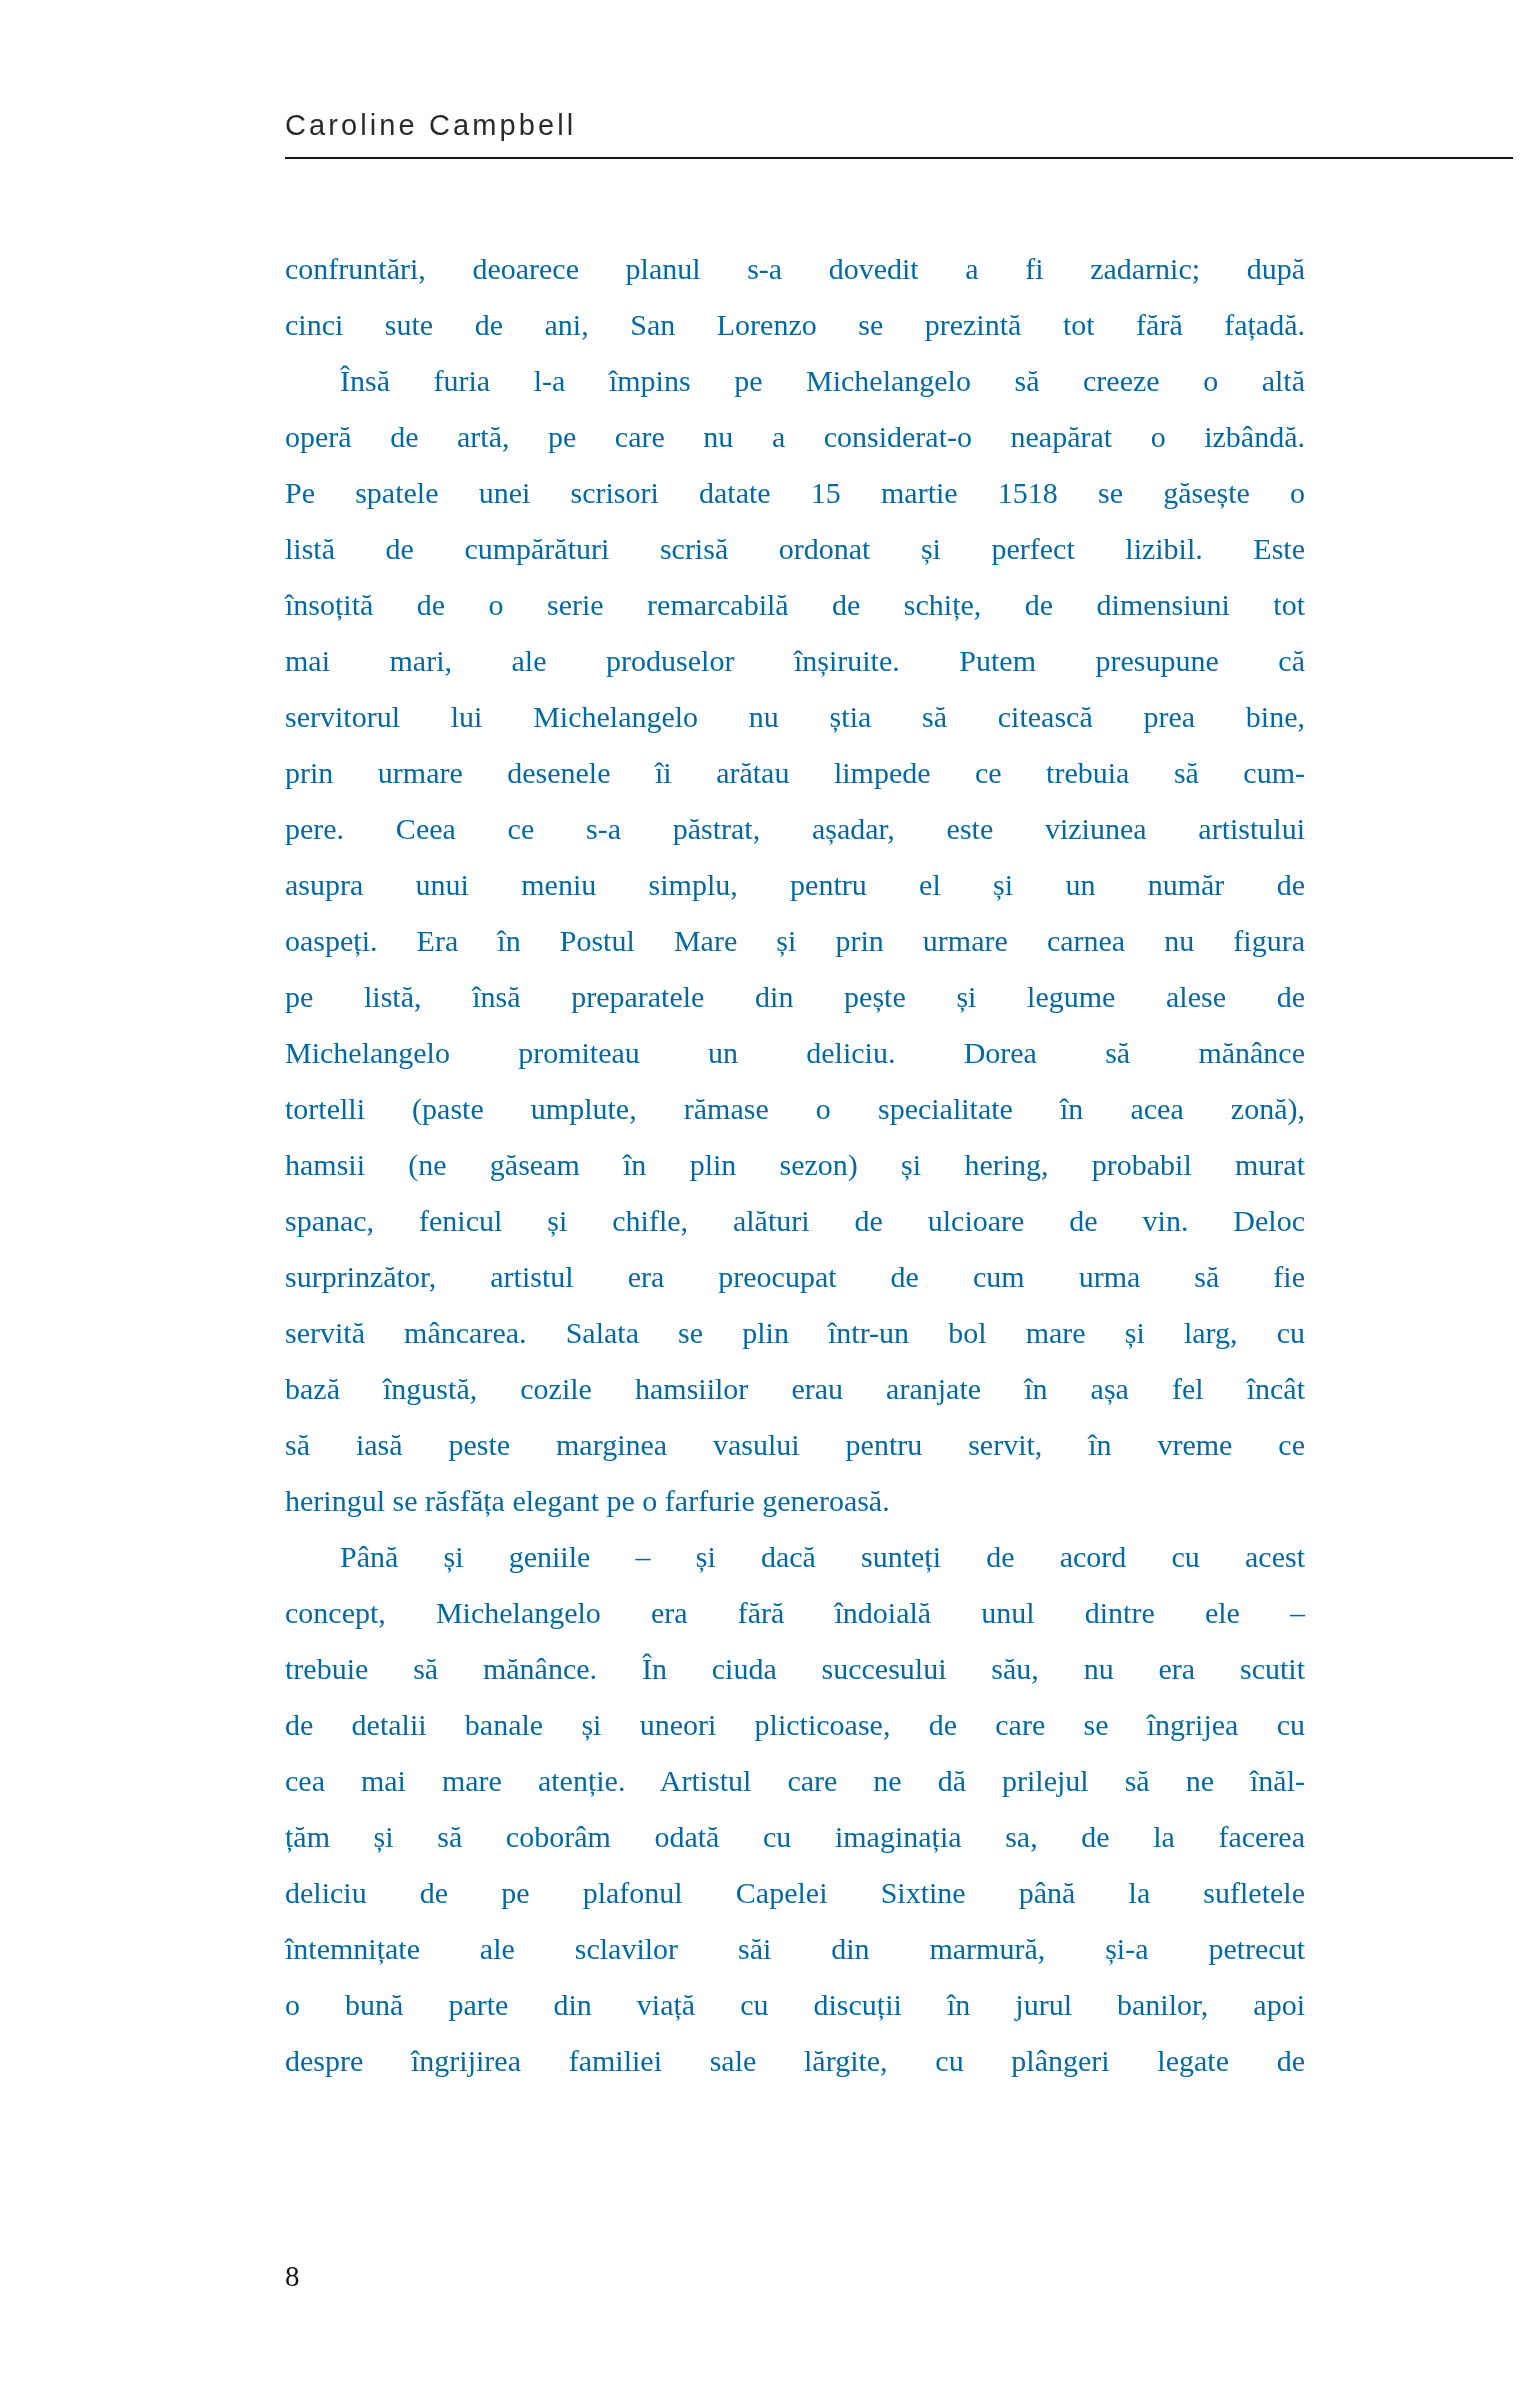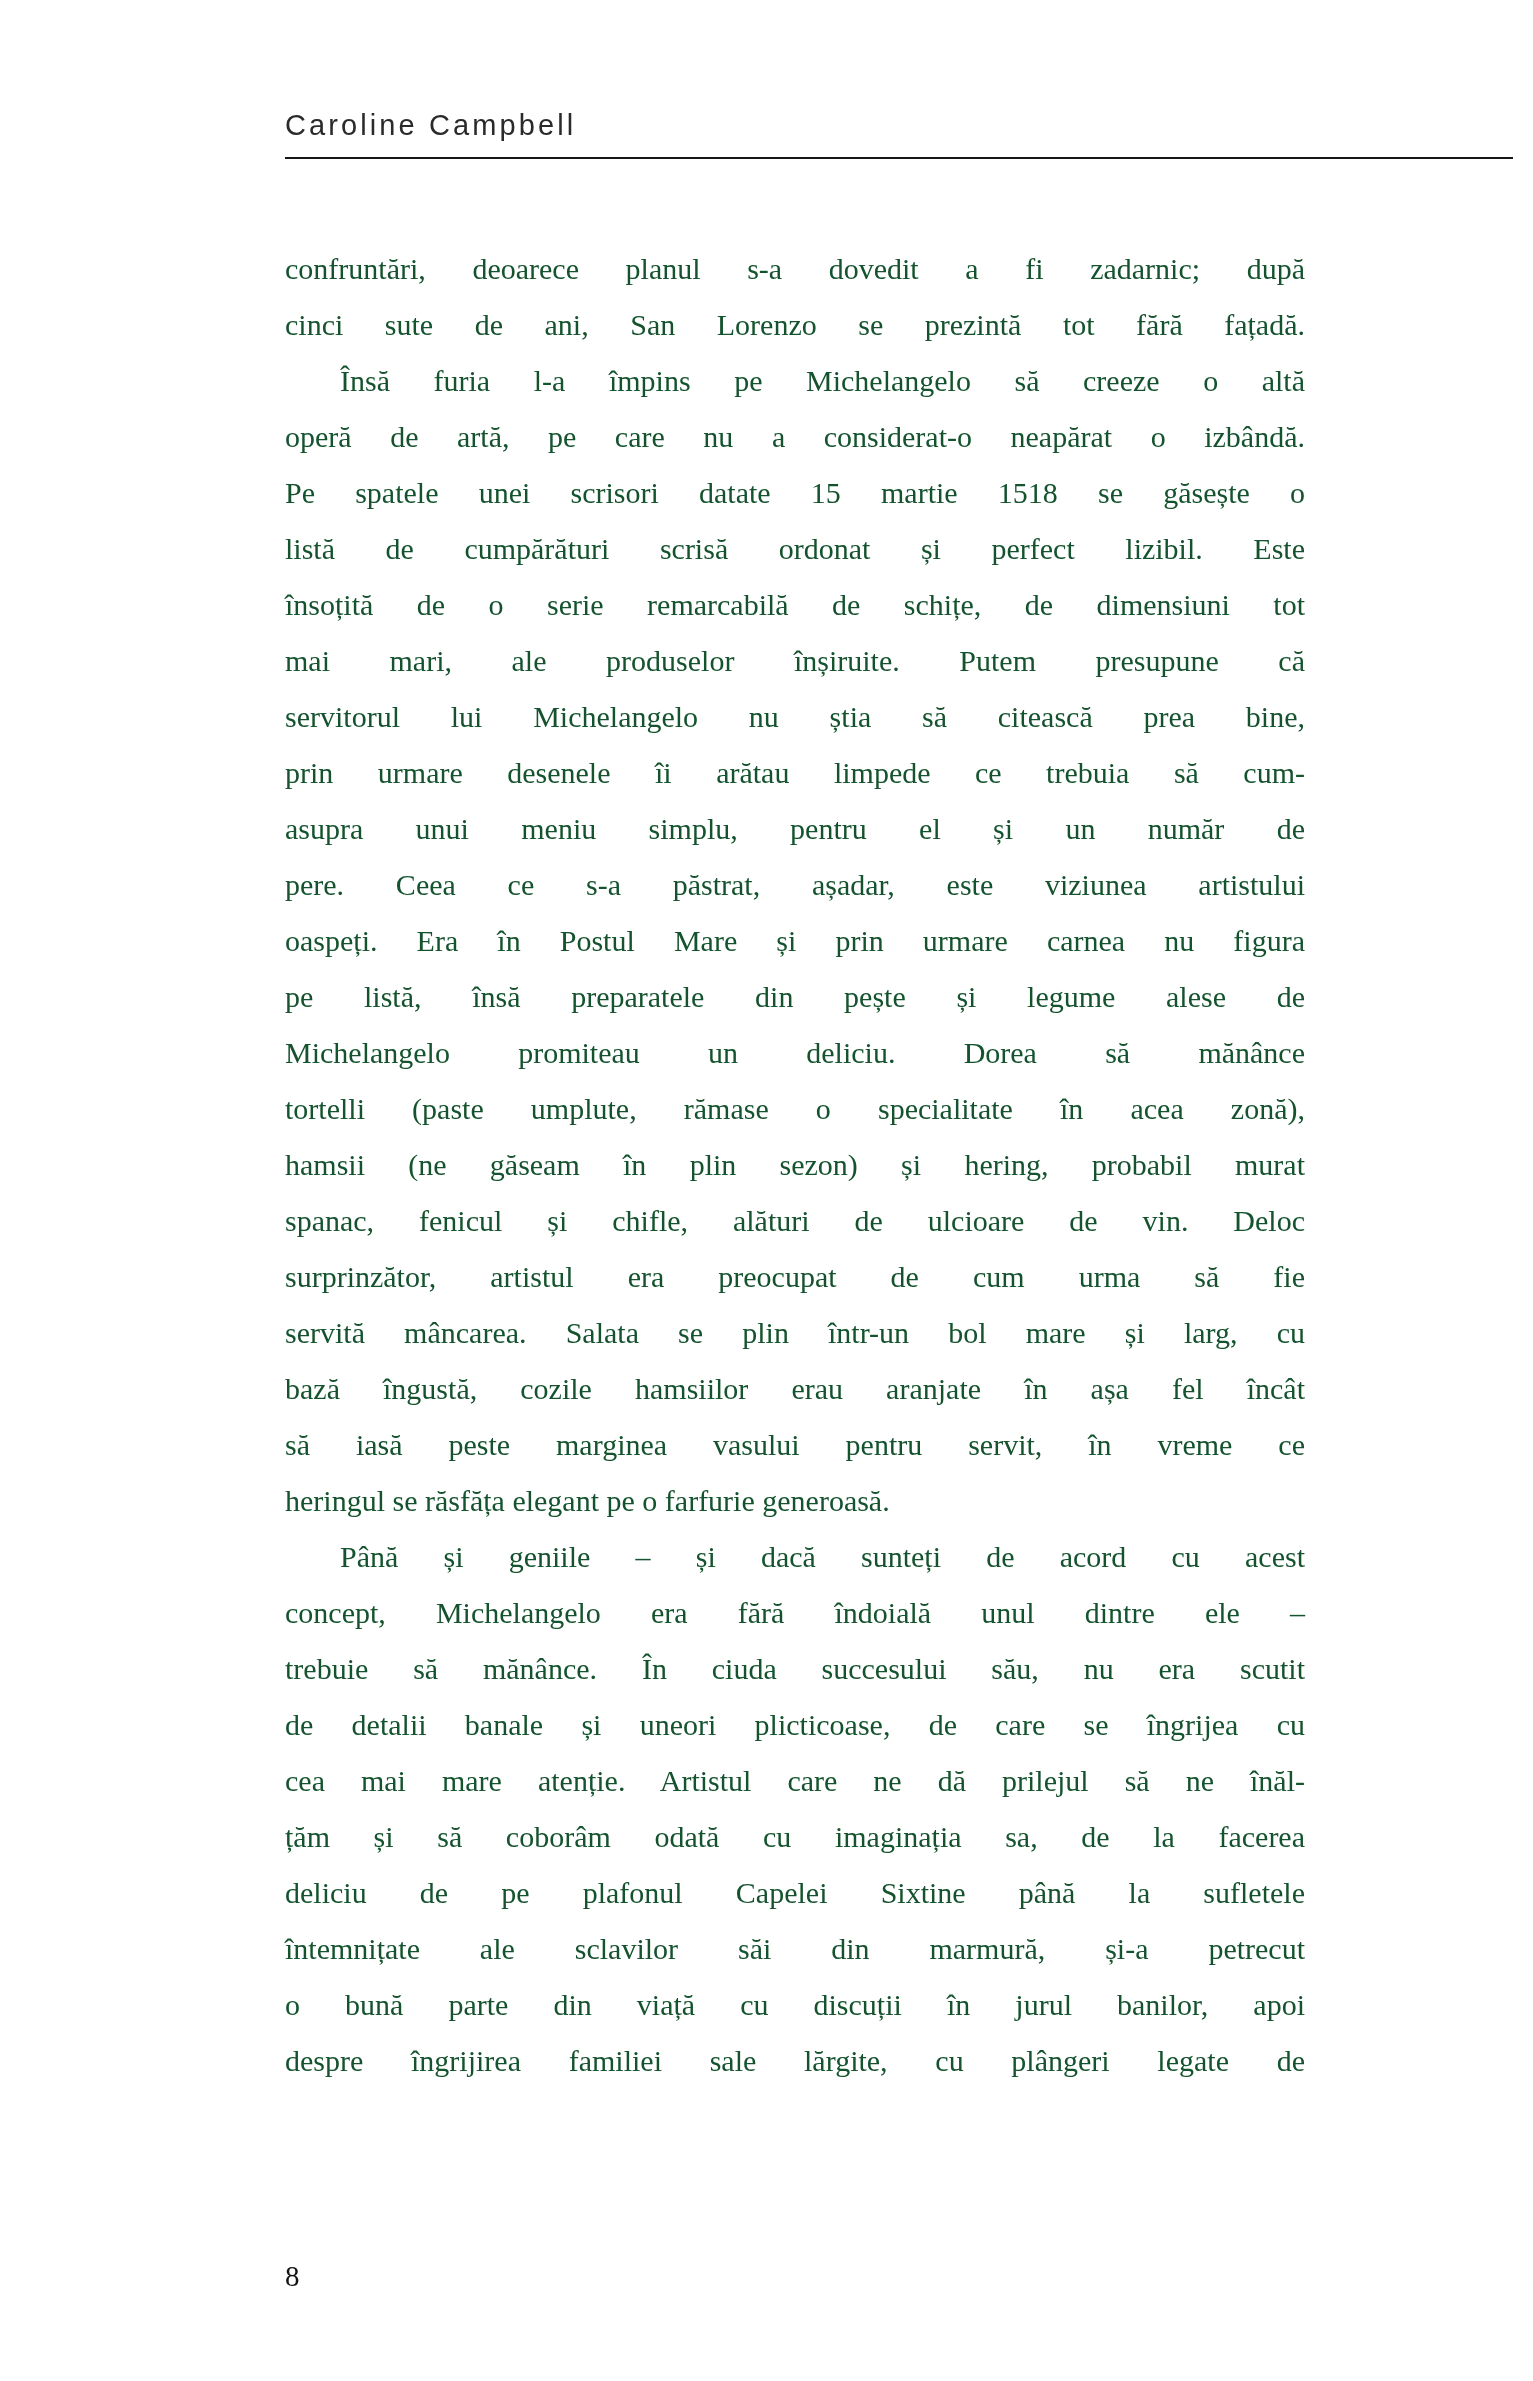--- a/index.html
+++ b/index.html
@@ -34,21 +34,21 @@
     background: #161616;
   }
   .body-text {
     position: absolute;
     left: 285px;
     top: 241px;
     width: 1020px;
     font-family: "Liberation Serif", "DejaVu Serif", serif;
     font-size: 30px;
     line-height: 56px;
-    color: #14532d;
+    color: #0369a1;
   }
   .line {
     text-align: justify;
     text-align-last: justify;
     white-space: normal;
   }
   .line.para-first {
     text-indent: 55px;
   }
   .line.short-last {
@@ -76,22 +76,22 @@
       </div>
       <div>
         <div class="line para-first">Însă furia l-a împins pe Michelangelo să creeze o altă</div>
         <div class="line">operă de artă, pe care nu a considerat-o neapărat o izbândă.</div>
         <div class="line">Pe spatele unei scrisori datate 15 martie 1518 se găsește o</div>
         <div class="line">listă de cumpărături scrisă ordonat și perfect lizibil. Este</div>
         <div class="line">însoțită de o serie remarcabilă de schițe, de dimensiuni tot</div>
         <div class="line">mai mari, ale produselor înșiruite. Putem presupune că</div>
         <div class="line">servitorul lui Michelangelo nu știa să citească prea bine,</div>
         <div class="line">prin urmare desenele îi arătau limpede ce trebuia să cum-</div>
+        <div class="line">pere. Ceea ce s-a păstrat, așadar, este viziunea artistului</div>
         <div class="line">asupra unui meniu simplu, pentru el și un număr de</div>
-        <div class="line">pere. Ceea ce s-a păstrat, așadar, este viziunea artistului</div>
         <div class="line">oaspeți. Era în Postul Mare și prin urmare carnea nu figura</div>
         <div class="line">pe listă, însă preparatele din pește și legume alese de</div>
         <div class="line">Michelangelo promiteau un deliciu. Dorea să mănânce</div>
         <div class="line">tortelli (paste umplute, rămase o specialitate în acea zonă),</div>
         <div class="line">hamsii (ne găseam în plin sezon) și hering, probabil murat</div>
         <div class="line">spanac, fenicul și chifle, alături de ulcioare de vin. Deloc</div>
         <div class="line">surprinzător, artistul era preocupat de cum urma să fie</div>
         <div class="line">servită mâncarea. Salata se plin într-un bol mare și larg, cu</div>
         <div class="line">bază îngustă, cozile hamsiilor erau aranjate în așa fel încât</div>
         <div class="line">să iasă peste marginea vasului pentru servit, în vreme ce</div>

